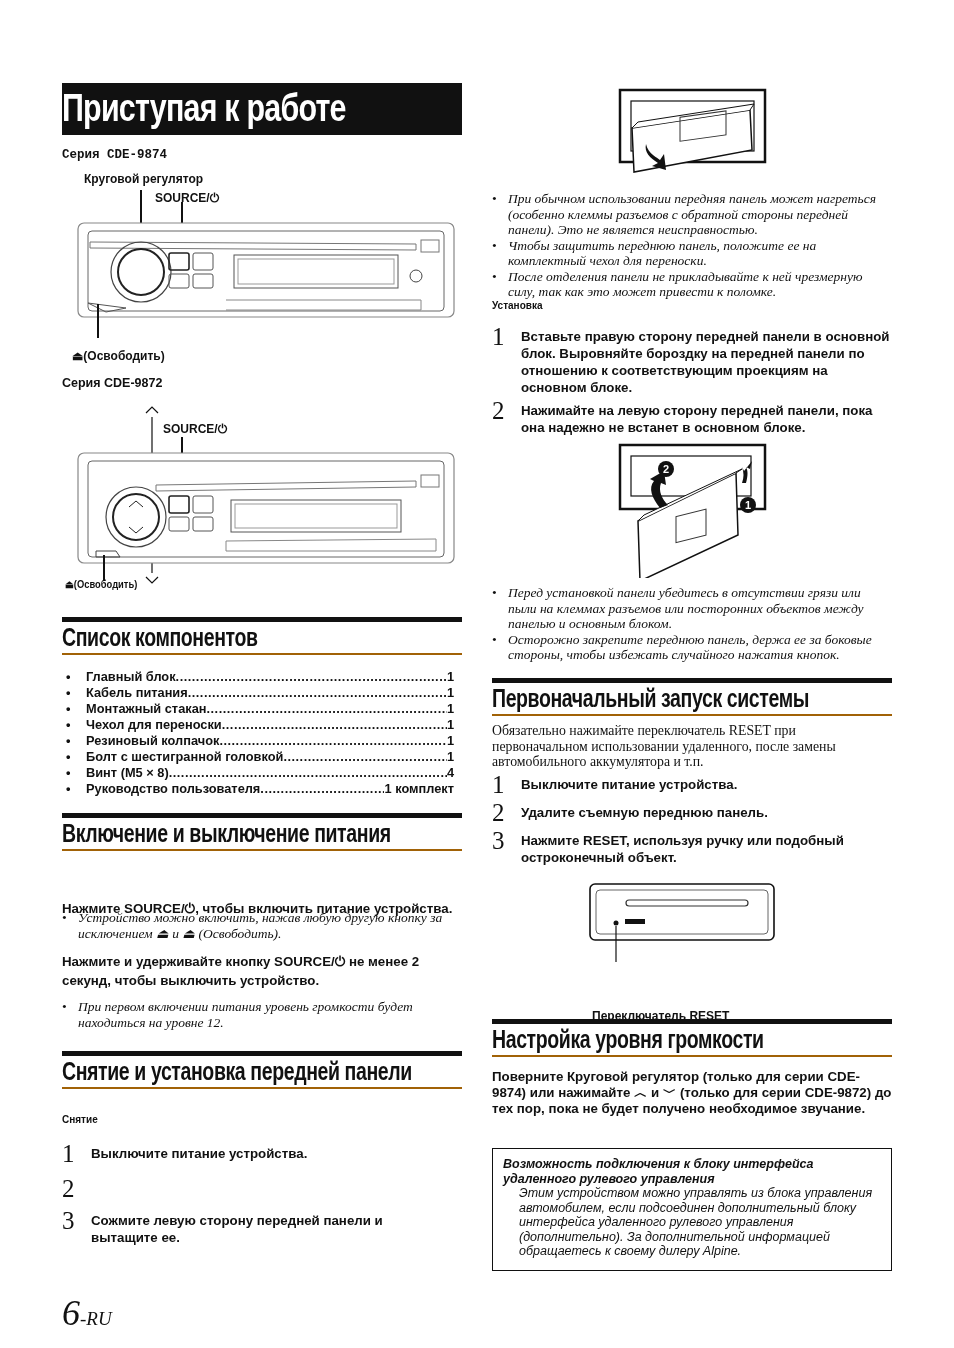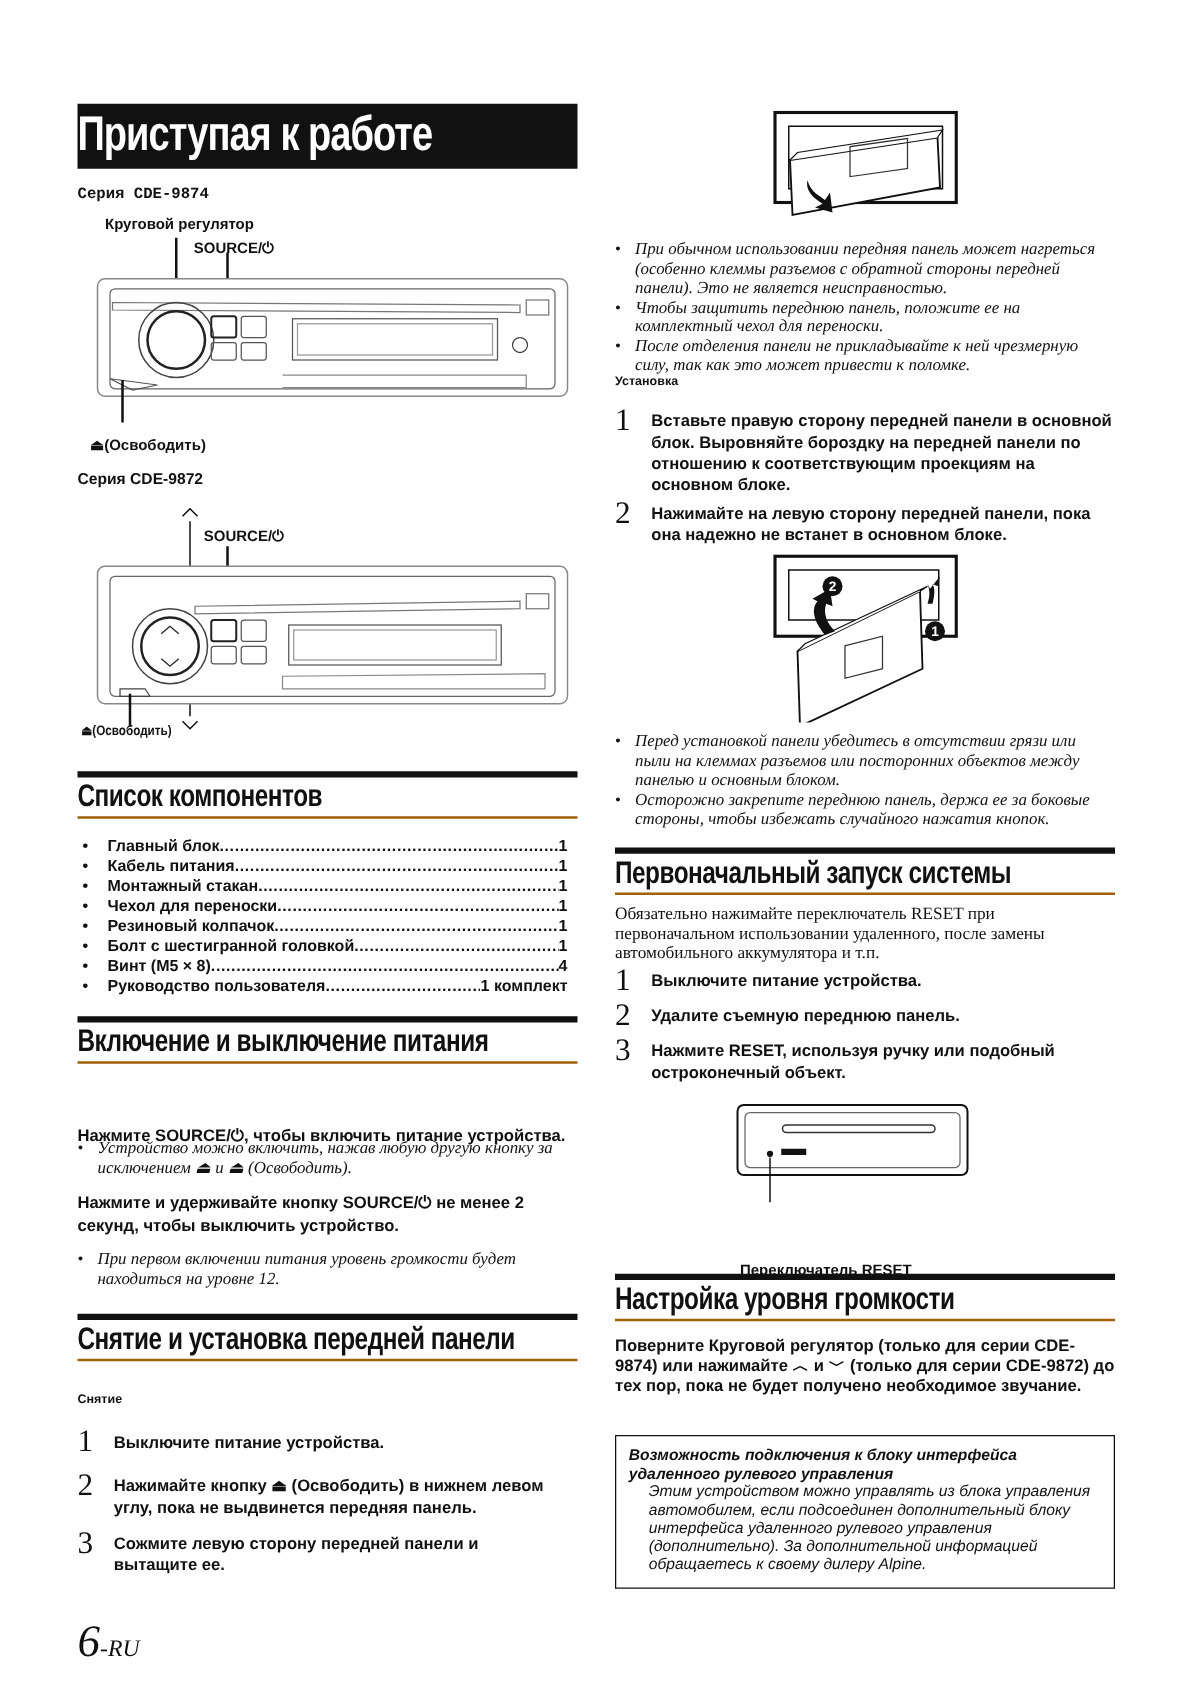--- a/index.html
+++ b/index.html
@@ -184,21 +184,20 @@
   <h2>Снятие и установка передней панели</h2>
 </div>
 <div class="abs sub" style="left:62px; top:1114px;">Снятие</div>
 <div class="abs col-l" style="top:1143px;">
   <div class="step" style="margin-bottom:13px;">
     <span class="num">1</span>
       <span class="txt">Выключите питание устройства.</span>
   </div>
   <div class="step" style="margin-bottom:10px;">
     <span class="num">2</span>
-      <span class="txt" style="width:350px;">Нажимайте кнопку ⏏ (Освободить) в нижнем левом углу, пока не выдвинется передняя панель.</span>
   </div>
   <div class="step">
     <span class="num">3</span>
       <span class="txt" style="width:340px;">Сожмите левую сторону передней панели и вытащите ее.</span>
   </div>
 </div>
 
 <div class="abs pagenum" style="left:62px; top:1292px;">
   <span class="n">6</span><span class="s">-RU</span>
 </div>

